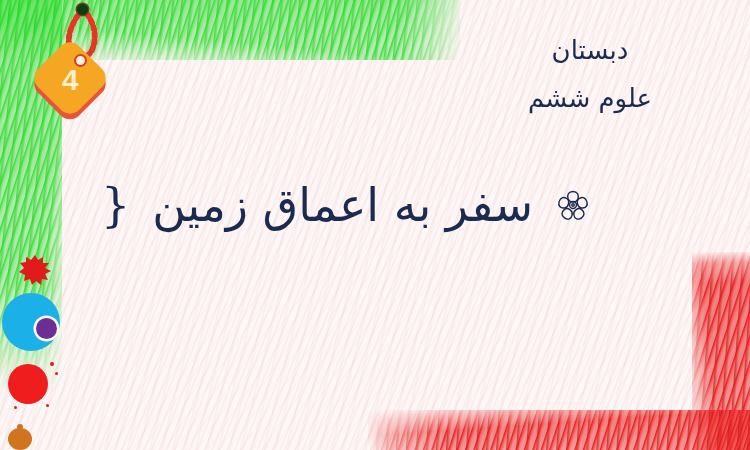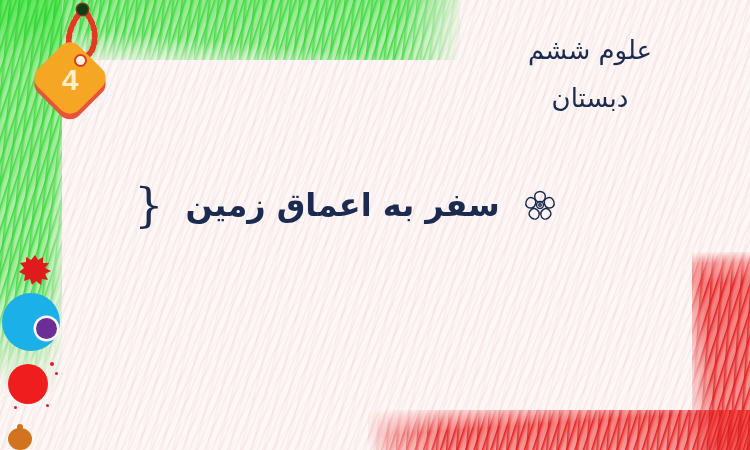--- a/index.html
+++ b/index.html
@@ -204,22 +204,22 @@
     display: flex;
     align-items: center;
     justify-content: center;
     gap: 22px;
     padding-right: 58px;
     box-sizing: border-box;
   }
   .title-text {
     color: #1b2a4f;
     font-family: "DejaVu Sans", sans-serif;
-    font-size: 32px;
-    font-weight: bold;
+    font-size: 46px;
+    font-weight: normal;
     white-space: nowrap;
     letter-spacing: 0.5px;
   }
   .title-brace {
     color: #1b2a4f;
     font-family: "DejaVu Serif", serif;
     font-size: 46px;
     font-weight: normal;
   }
   .flower-icon { display: block; }
@@ -285,22 +285,22 @@
       <path d="M66 10 C 76 22, 80 36, 74 50 C 71 56, 66 58, 62 58" fill="none" stroke="#fdf5ee" stroke-width="6" stroke-linecap="round"></path>
       <path d="M66 10 C 76 22, 80 36, 74 50 C 71 56, 66 58, 62 58" fill="none" stroke="#e03a20" stroke-width="6" stroke-linecap="round" stroke-dasharray="3.5 3.5" stroke-dashoffset="2"></path>
     </svg>
     <div class="tag-eyelet"></div>
     <div class="tag-diamond"></div>
     <div class="tag-grommet"></div>
     <div class="tag-number">4</div>
   </div>
 
   <div class="header-text">
+    <span class="header-line">دبستان</span>
     <span class="header-line">علوم ششم</span>
-    <span class="header-line">دبستان</span>
   </div>
 
   <div class="title-row">
     <svg class="flower-icon" width="36" height="36" viewBox="0 0 48 48">
       <g fill="none" stroke="#1b2a4f" stroke-width="1.9" stroke-linejoin="round">
         <path d="M24 6 C 29.5 6, 32.5 10.5, 30.5 16 C 29.6 18.4, 27 20, 24 20
                  C 21 20, 18.4 18.4, 17.5 16 C 15.5 10.5, 18.5 6, 24 6 Z"></path>
         <path d="M42.5 19.5 C 44.2 24.7, 40.8 28.9, 35.2 27.9
                  C 32.7 27.5, 30.6 25.3, 30 22.4 C 29.4 19.5, 30.3 16.6, 32.6 15.3
                  C 37.2 12.6, 40.8 14.3, 42.5 19.5 Z"></path>

